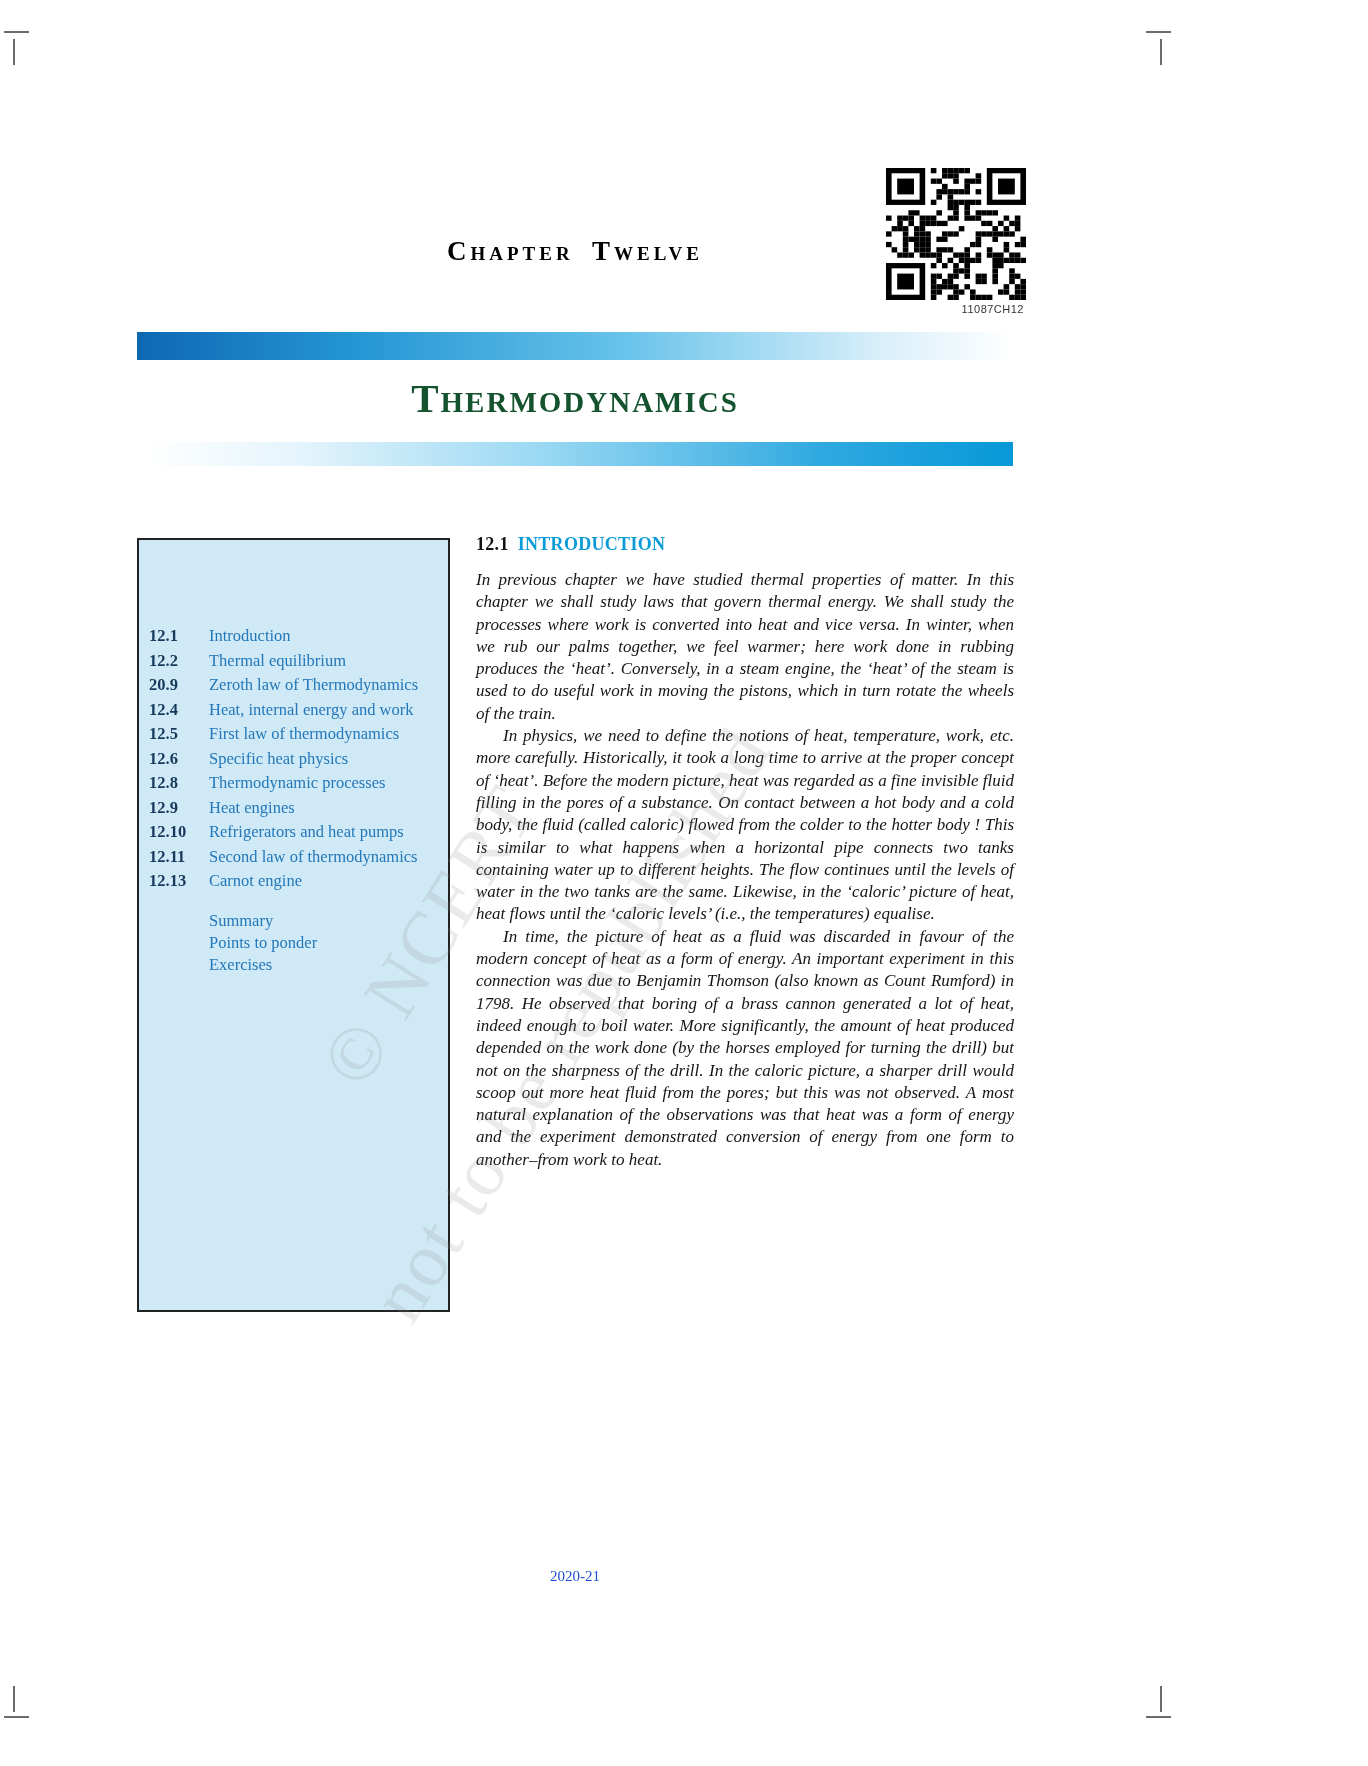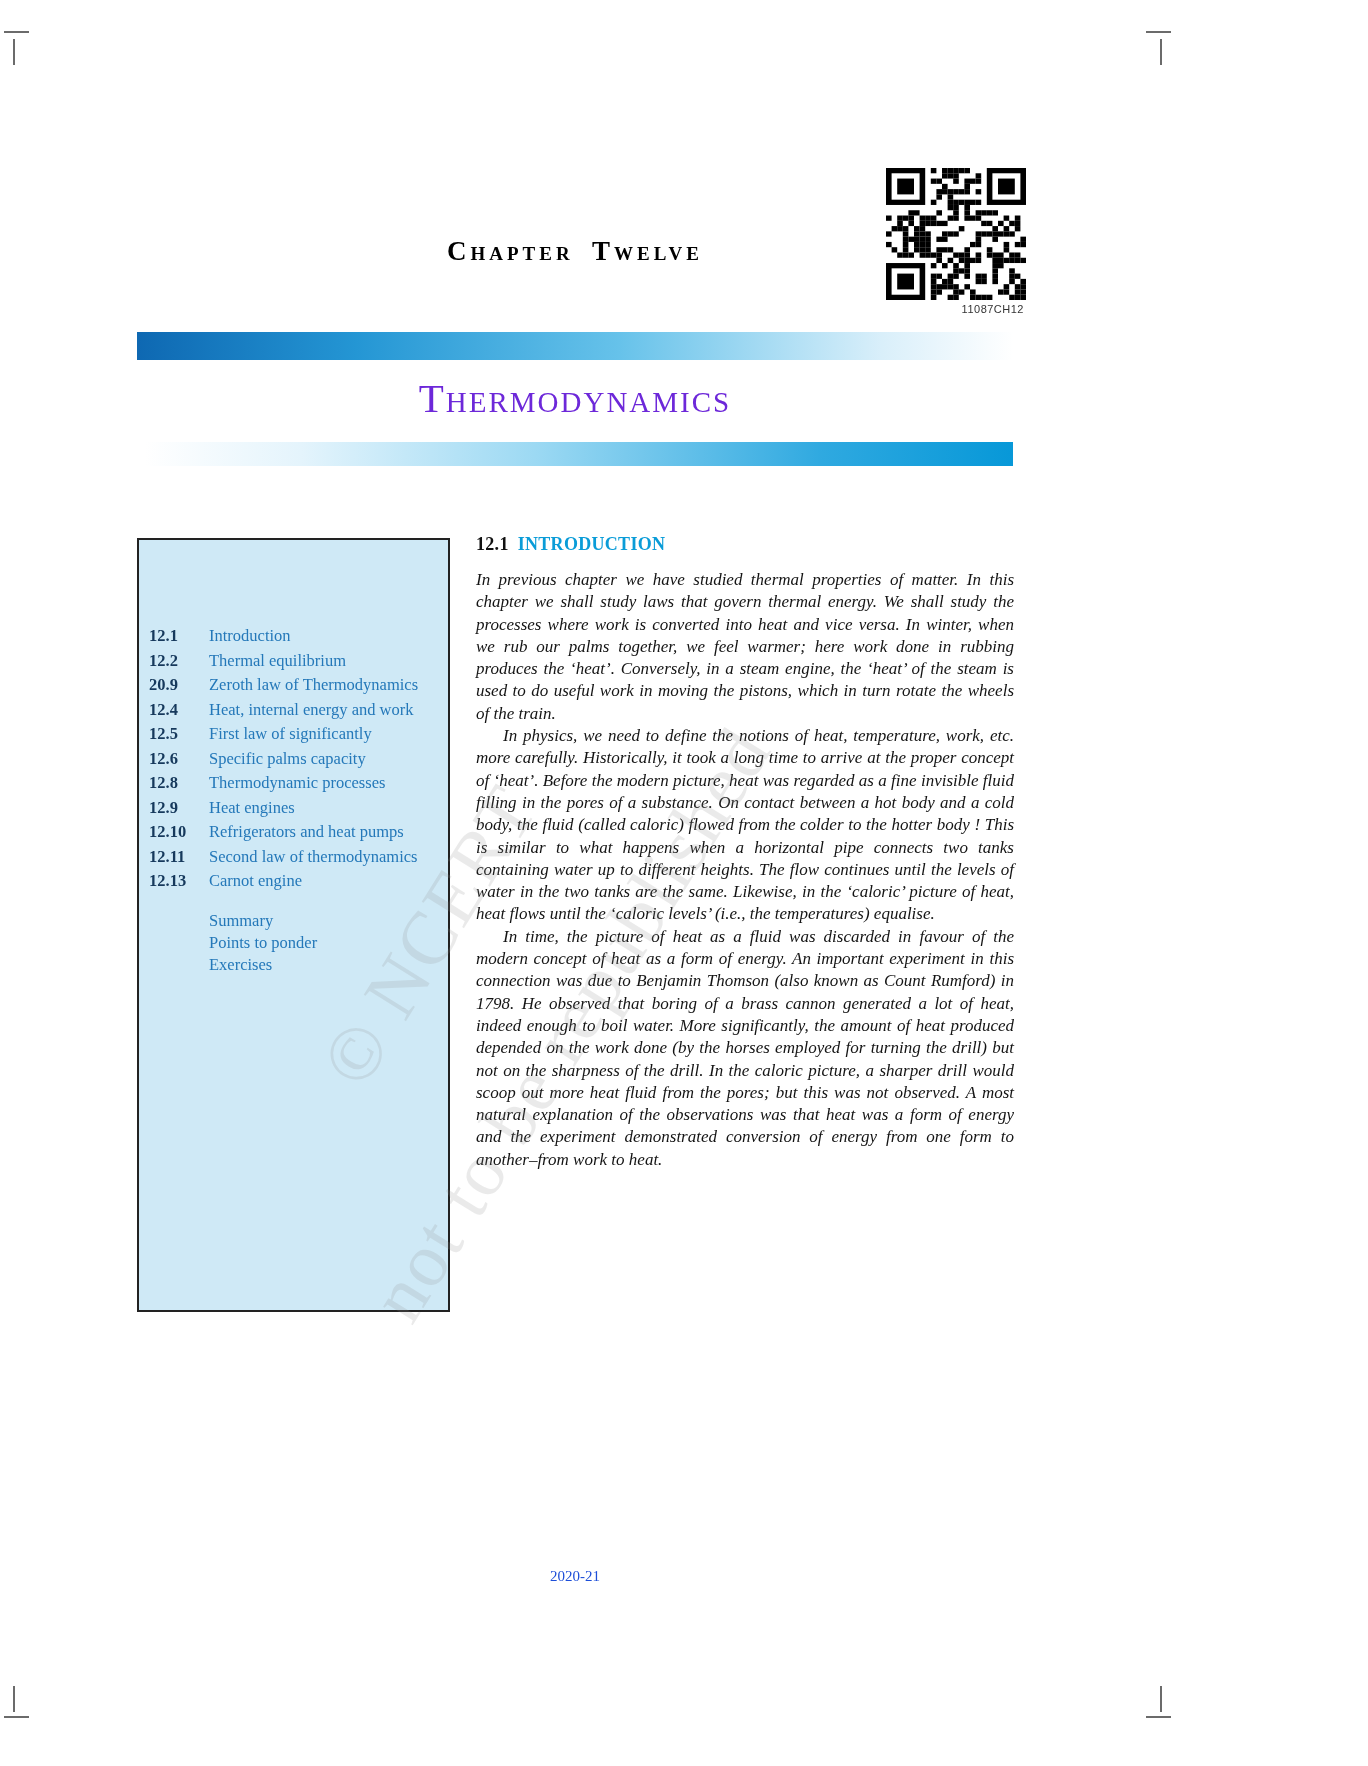--- a/index.html
+++ b/index.html
@@ -21,22 +21,22 @@
     position:absolute; left:137px; top:236px; width:876px; text-align:center;
     font-size:27px; font-weight:bold; font-variant:small-caps;
     letter-spacing:4px; color:#000000; word-spacing:8px;
   }
   .bar-top {
     position:absolute; left:137px; top:332px; width:876px; height:28px;
     background:linear-gradient(to right,#0e68b2 0%,#2496d4 25%,#66c2ea 55%,#d9effa 85%,#ffffff 100%);
   }
   .page-title {
     position:absolute; left:137px; top:374px; width:876px; text-align:center;
-    font-size:41px; font-weight:normal; font-variant:small-caps;
-    letter-spacing:2px; color:#6d28d9;
+    font-size:41px; font-weight:bold; font-variant:small-caps;
+    letter-spacing:2px; color:#14532d;
   }
   .bar-bottom {
     position:absolute; left:145px; top:442px; width:868px; height:24px;
     background:linear-gradient(to right,#ffffff 0%,#e4f4fc 18%,#9cd9f3 45%,#2fa9e0 78%,#0798d8 100%);
   }
 
   .toc-box {
     position:absolute; left:137px; top:538px; width:313px; height:774px;
     background:#cfe9f6; border:2px solid #222; padding:86px 10px 0 10px;
   }
@@ -330,26 +330,26 @@
           <span class="toc-label">Zeroth law of Thermodynamics</span>
         </div>
 
         <div class="toc-item">
           <span class="toc-num">12.4</span>
           <span class="toc-label">Heat, internal energy and work</span>
         </div>
 
         <div class="toc-item">
           <span class="toc-num">12.5</span>
-          <span class="toc-label">First law of significantly</span>
+          <span class="toc-label">First law of thermodynamics</span>
         </div>
 
         <div class="toc-item">
           <span class="toc-num">12.6</span>
-          <span class="toc-label">Specific palms capacity</span>
+          <span class="toc-label">Specific heat physics</span>
         </div>
 
 
         <div class="toc-item">
           <span class="toc-num">12.8</span>
           <span class="toc-label">Thermodynamic processes</span>
         </div>
 
         <div class="toc-item">
           <span class="toc-num">12.9</span>

